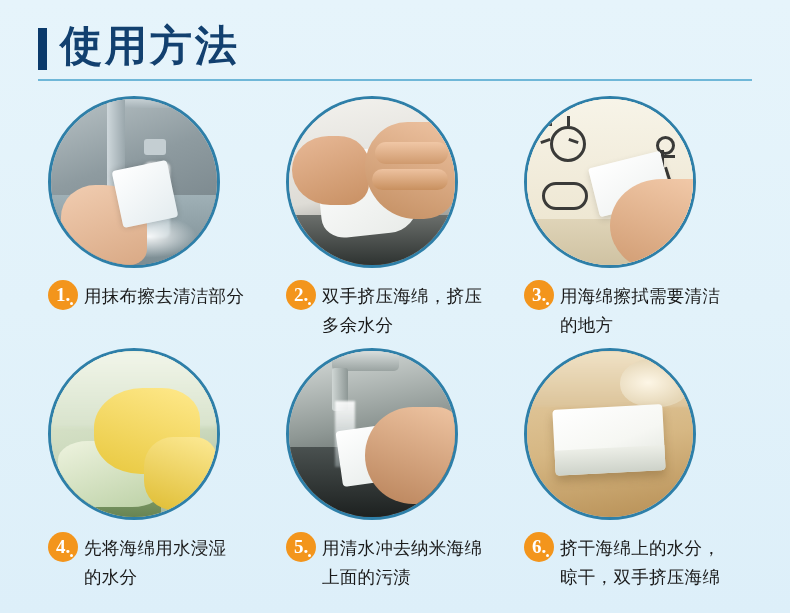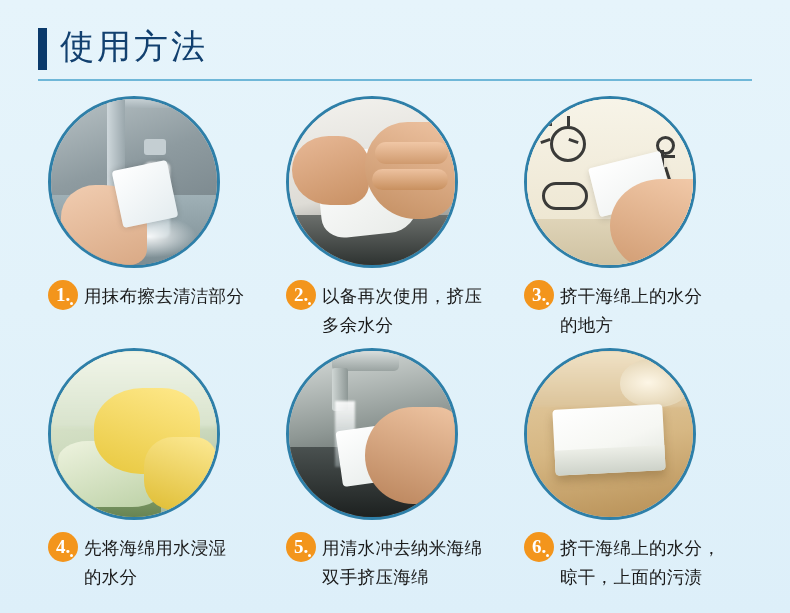--- a/index.html
+++ b/index.html
@@ -34,22 +34,22 @@
     left: 0;
     top: 6px;
     width: 9px;
     height: 42px;
     background: #0b3a6b;
   }
   .header-title {
     position: absolute;
     left: 22px;
     top: 0px;
-    font-size: 34px;
-    font-weight: normal;
+    font-size: 42px;
+    font-weight: bold;
     color: #12406f;
     letter-spacing: 3px;
     line-height: 48px;
   }
   .header-rule {
     position: absolute;
     left: 0;
     top: 57px;
     width: 714px;
     height: 2px;
@@ -232,21 +232,21 @@
           <div class="s2-dark"></div>
           <div class="s2-sponge"></div>
           <div class="s2-handL"></div>
           <div class="s2-handR"></div>
           <div class="s2-finger"></div>
           <div class="s2-finger2"></div>
         </div>
       </div>
       <div class="caption">
         <div class="num">2.</div>
-        <div class="cap-text">以备再次使用，挤压
+        <div class="cap-text">双手挤压海绵，挤压
 多余水分</div>
       </div>
     </div>
 
     <div class="cell cell-2">
       <div class="photo">
         <div class="inner">
           <div class="s3-bg"></div>
           <div class="s3-wall"></div>
           <div class="s3-base"></div>
@@ -262,21 +262,21 @@
               <div class="ar"></div>
             <div class="lg1"></div>
               <div class="lg2"></div>
           </div>
           <div class="s3-sponge"></div>
           <div class="s3-hand"></div>
         </div>
       </div>
       <div class="caption">
         <div class="num">3.</div>
-        <div class="cap-text">挤干海绵上的水分
+        <div class="cap-text">用海绵擦拭需要清洁
 的地方</div>
       </div>
     </div>
 
     <div class="cell cell-3">
       <div class="photo">
         <div class="inner">
           <div class="s4-bg"></div>
           <div class="s4-blur"></div>
           <div class="s4-green"></div>
@@ -300,34 +300,34 @@
           <div class="s5-tap"></div>
           <div class="s5-tap2"></div>
           <div class="s5-water"></div>
           <div class="s5-sponge"></div>
           <div class="s5-hand"></div>
         </div>
       </div>
       <div class="caption">
         <div class="num">5.</div>
         <div class="cap-text">用清水冲去纳米海绵
-双手挤压海绵</div>
+上面的污渍</div>
       </div>
     </div>
 
     <div class="cell cell-5">
       <div class="photo">
         <div class="inner">
           <div class="s6-bg"></div>
           <div class="s6-top"></div>
           <div class="s6-garlic"></div>
           <div class="s6-block"></div>
         </div>
       </div>
       <div class="caption">
         <div class="num">6.</div>
         <div class="cap-text">挤干海绵上的水分，
-晾干，上面的污渍</div>
+晾干，双手挤压海绵</div>
       </div>
     </div>
 
   </div>
 </div>
 
 </body></html>

